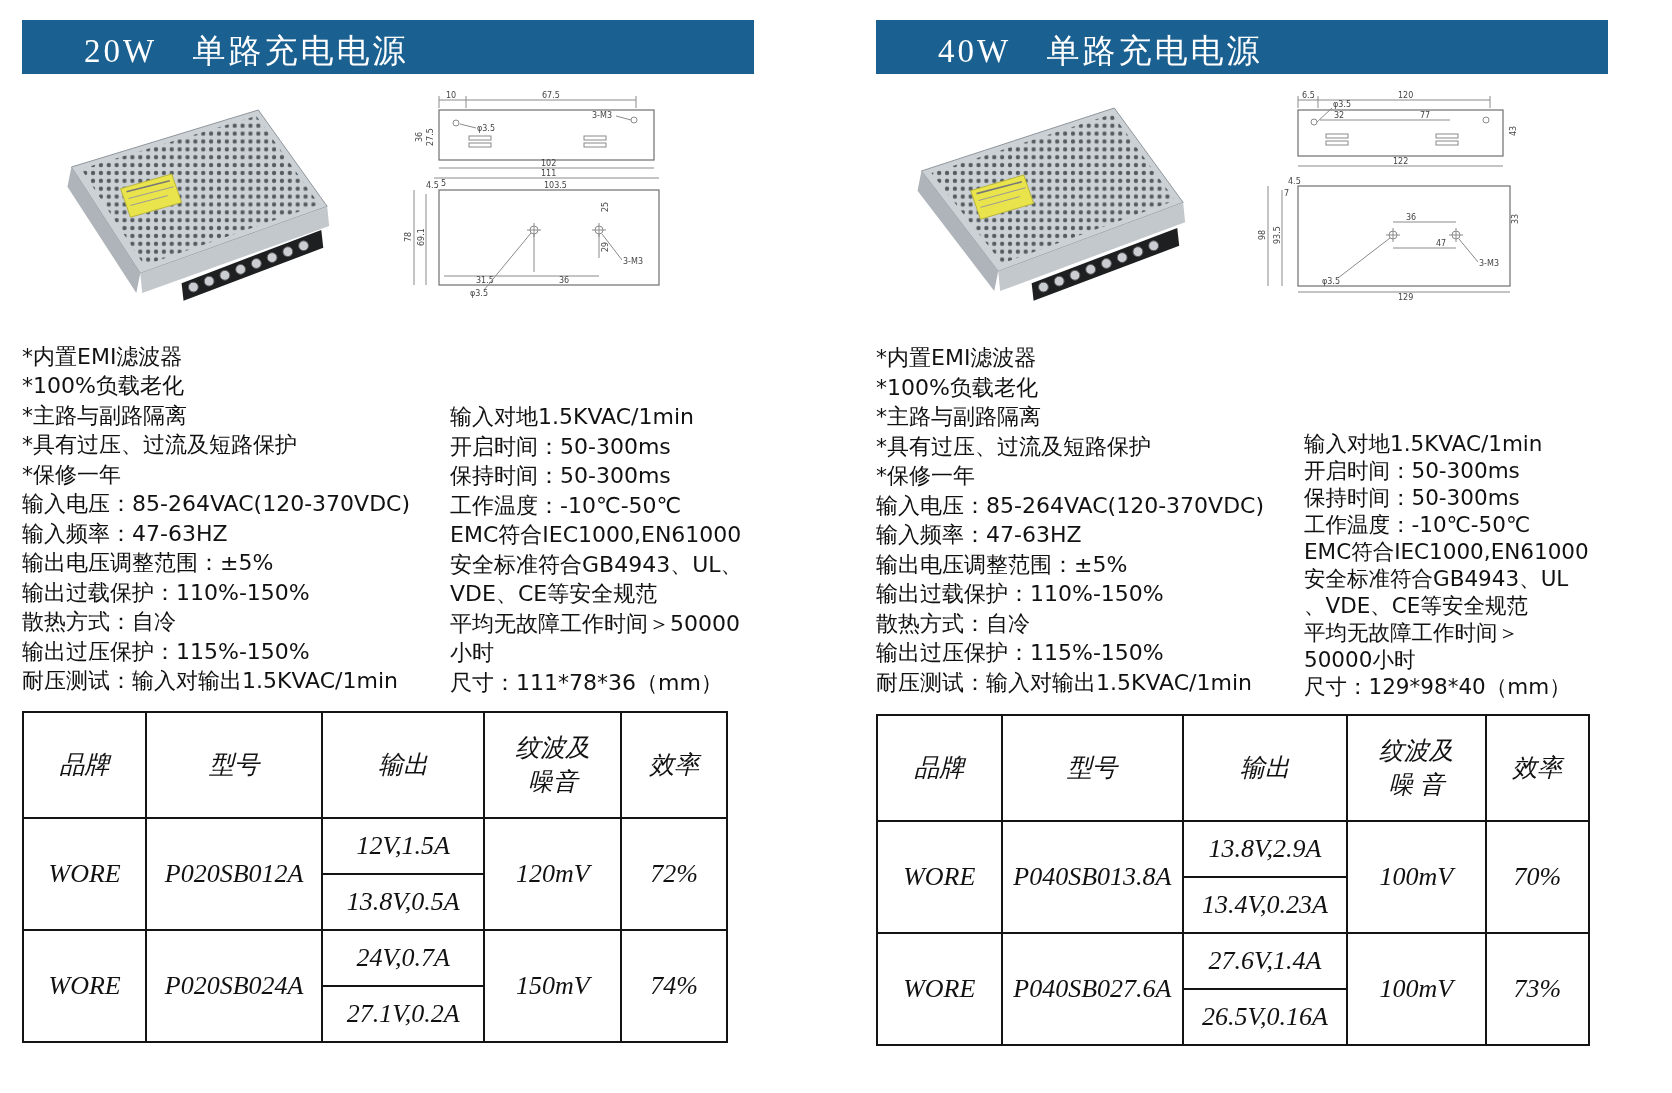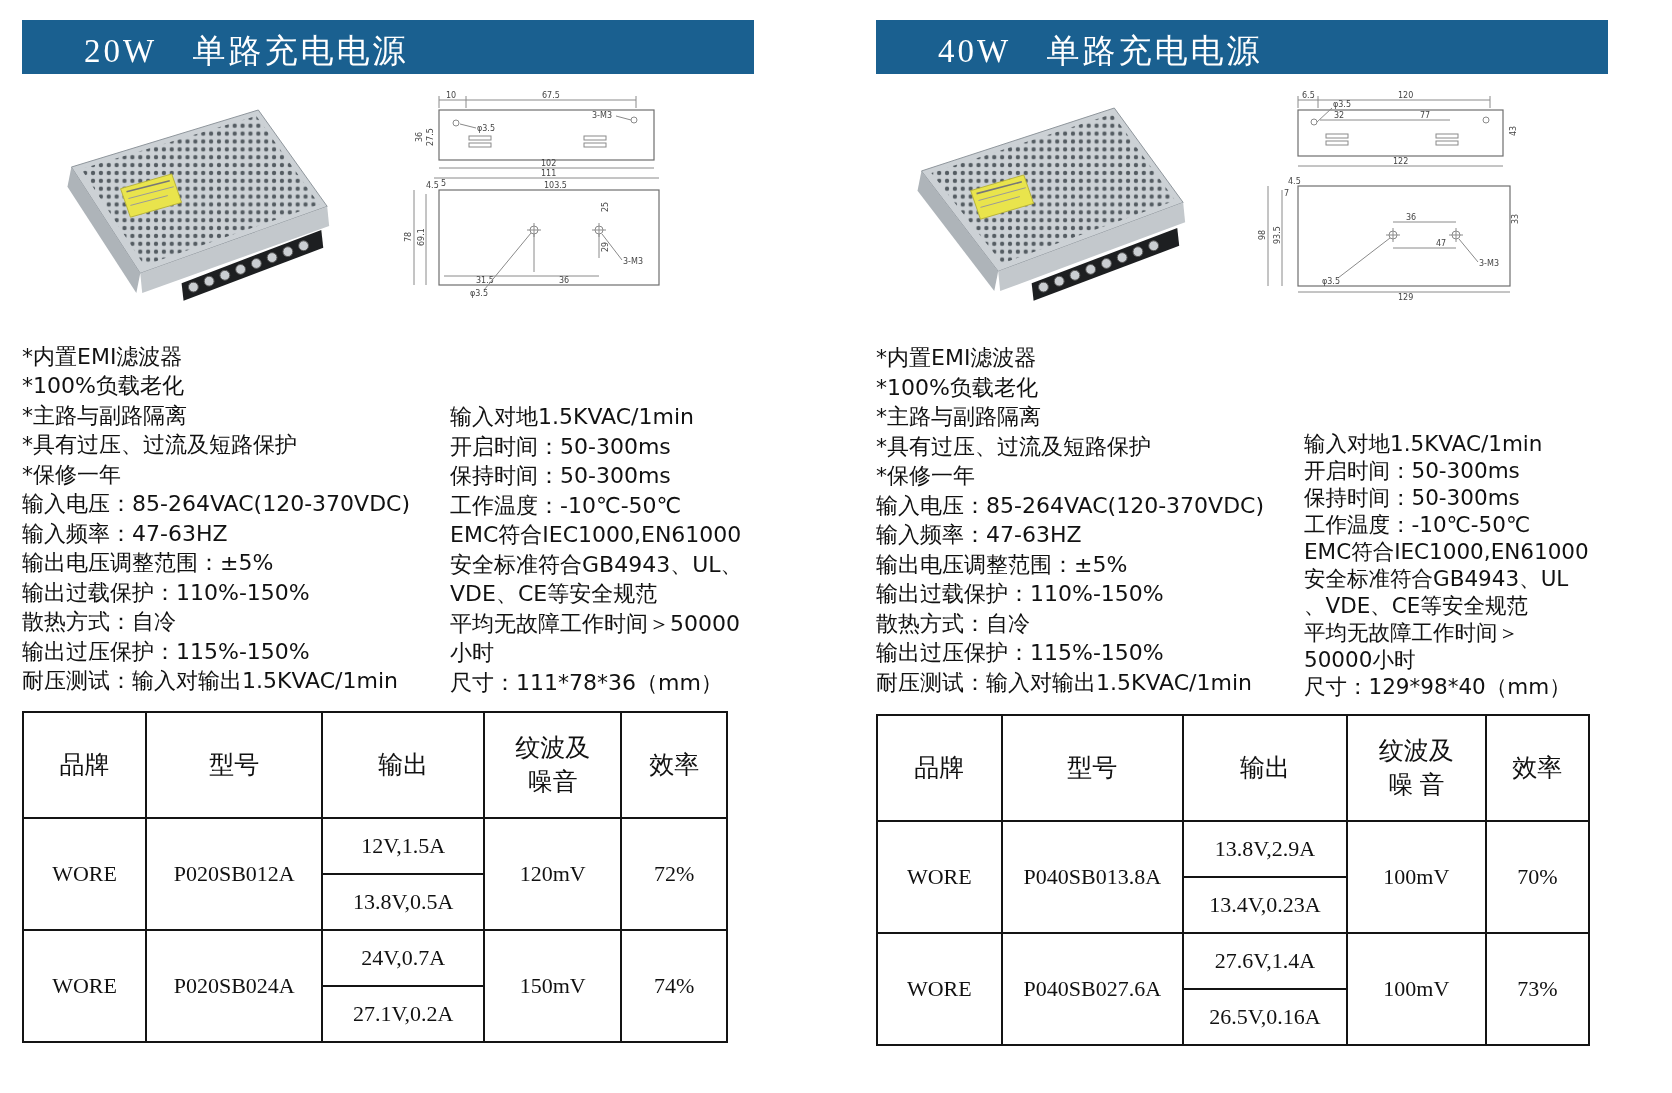--- a/index.html
+++ b/index.html
@@ -18,26 +18,26 @@
   .drawing .ln{stroke:#8a8a8a;stroke-width:1;fill:none;}
   .drawing .bx{stroke:#6f6f6f;stroke-width:1.2;fill:none;}
   .specs-row{display:flex;margin-top:24px;align-items:center;}
   .col-a{width:428px;flex:none;}
   .col-b{width:300px;flex:none;}
   .sec-0 .col-b{margin-top:62px;}
   .sec-1 .col-b{margin-top:90px;}
   .spec-line{font-size:22px;line-height:29.5px;white-space:nowrap;}
   .sec-1 .col-b .spec-line{line-height:27px;font-size:21.5px;}
   .spec-table{border-collapse:collapse;margin-top:14px;width:706px;table-layout:fixed;
-              font-family:"Liberation Serif","DejaVu Serif",serif;}
+              font-family:"Liberation Serif","DejaVu Serif",serif;font-style:italic;}
   .sec-1 .spec-table{width:714px;}
   .spec-table th,.spec-table td{border:2.6px solid #141414;text-align:center;vertical-align:middle;
               background:#fff;padding:0;}
   .spec-table th{height:104px;font-size:25px;font-weight:normal;white-space:pre-line;line-height:34px;}
-  .spec-table td{font-size:22px;}
+  .spec-table td{font-size:26px;}
   .spec-table tr.sub{height:56px;}
 </style>
 </head>
 <body>
 
 <div class="page">
 
   <section class="section sec-0">
     <header class="title-bar">
       <span class="title-text">20W　单路充电电源</span>

